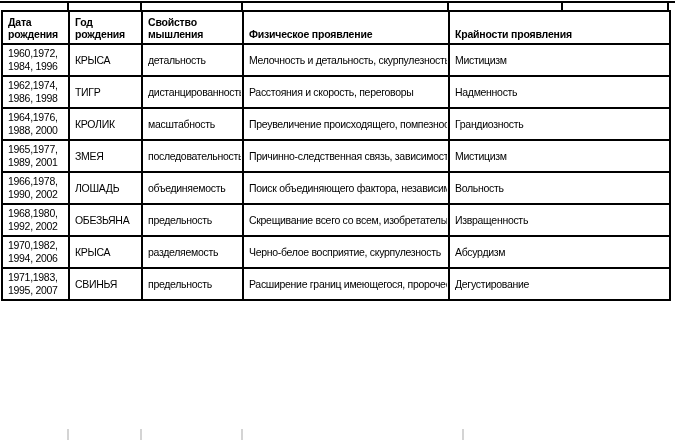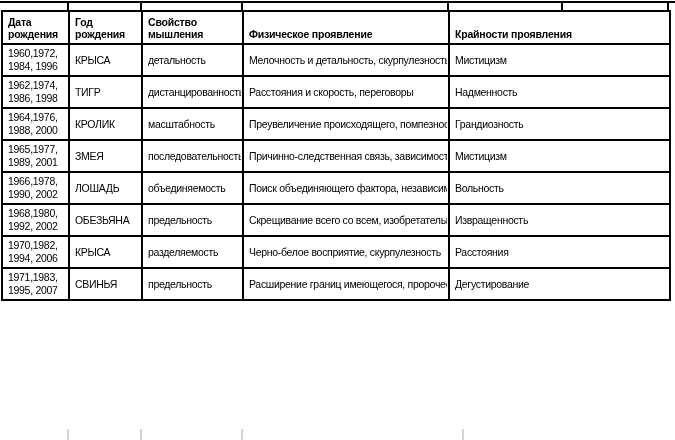--- a/index.html
+++ b/index.html
@@ -120,21 +120,21 @@
         <td class="nowrap">ОБЕЗЬЯНА</td>
         <td class="nowrap">предельность</td>
         <td class="nowrap">Скрещивание всего со всем, изобретательность</td>
         <td class="nowrap">Извращенность</td>
       </tr>
       <tr>
         <td>1970,1982, 1994, 2006</td>
         <td class="nowrap">КРЫСА</td>
         <td class="nowrap">разделяемость</td>
         <td class="nowrap">Черно-белое восприятие, скурпулезность</td>
-        <td class="nowrap">Расстояния</td>
+        <td class="nowrap">Абсурдизм</td>
       </tr>
       <tr>
         <td>1971,1983, 1995, 2007</td>
         <td class="nowrap">СВИНЬЯ</td>
         <td class="nowrap">предельность</td>
         <td class="nowrap">Расширение границ имеющегося, пророчество</td>
         <td class="nowrap">Дегустирование</td>
       </tr>
     </tbody>
   </table>

